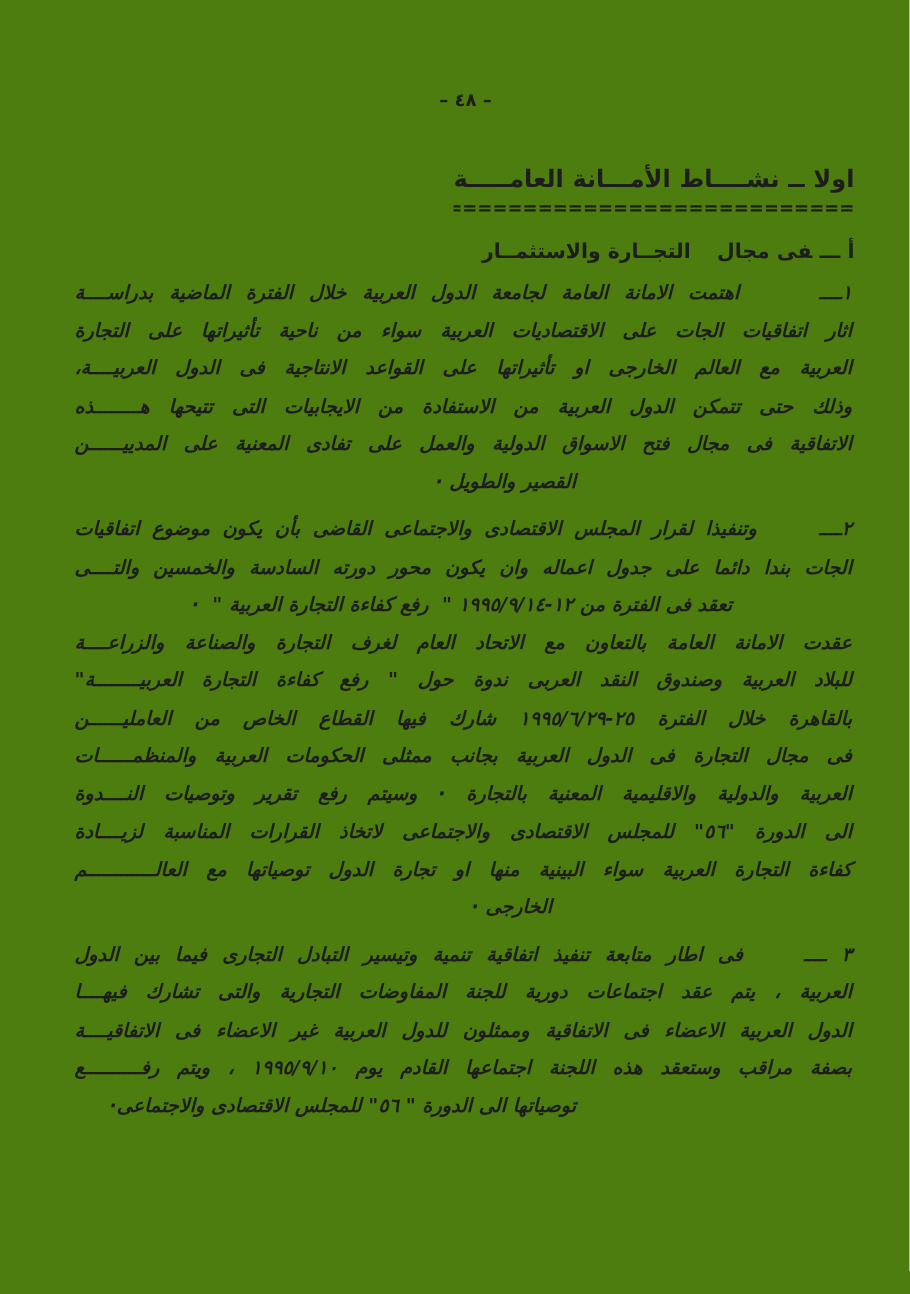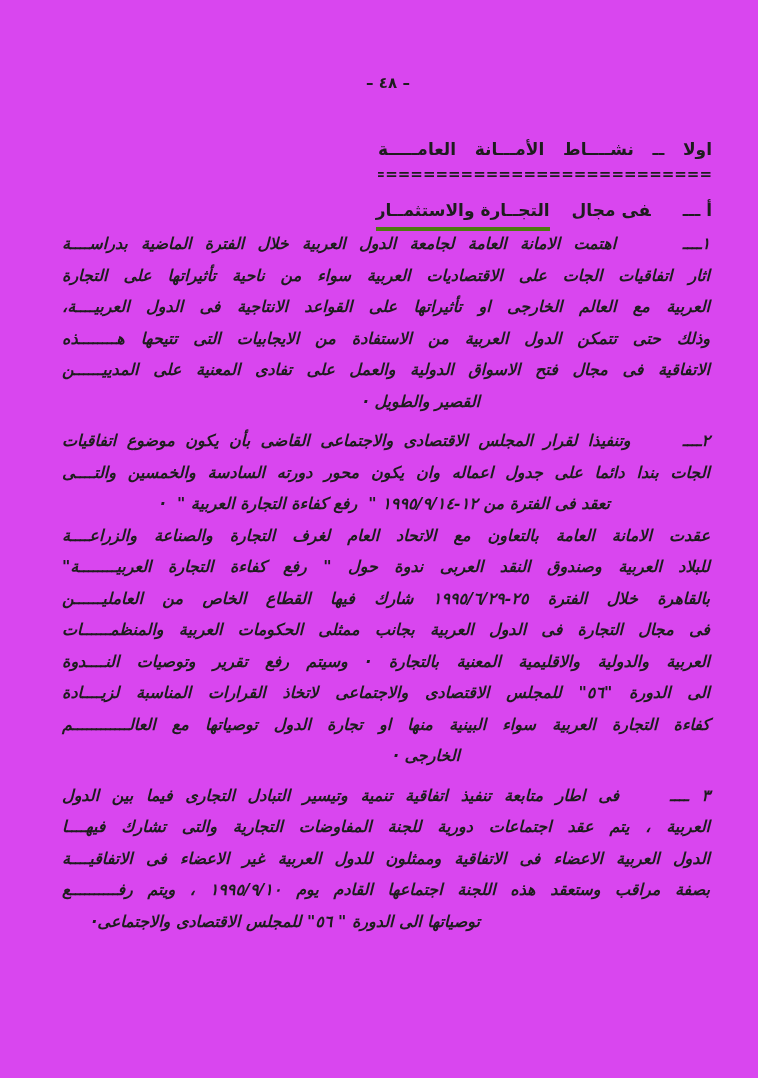--- a/index.html
+++ b/index.html
@@ -23,41 +23,41 @@
     font-size: 15px;
     letter-spacing: 2px;
   }
   .heading-block {
     position: absolute;
     top: 137px;
     right: 46px;
     width: 334px;
   }
   .main-title {
-    font-size: 17px;
+    font-size: 20px;
     line-height: 24px;
     text-align: justify;
     text-align-last: justify;
     white-space: nowrap;
   }
   .title-rule {
     font-size: 15px;
     line-height: 14px;
     margin-top: 6px;
     letter-spacing: 0px;
     white-space: nowrap;
     overflow: hidden;
   }
   .section-heading {
     margin-top: 18px;
     font-size: 17px;
     line-height: 22px;
     white-space: nowrap;
   }
-  .section-letter { margin-left: 32px; }
+  .section-letter { margin-left: 6px; }
   .section-pre { margin-left: 16px; }
   .section-main {
     display: inline-block;
     border-bottom: 4px solid #4d7c0f;
     padding-bottom: 6px;
   }
   .doc-body {
     position: absolute;
     top: 228px;
     right: 48px;
@@ -73,21 +73,21 @@
   }
   .line-end {
     text-align: right;
     text-align-last: right;
     white-space: nowrap;
   }
 </style>
 </head>
 <body>
 
-<div class="page" style="background: #d946ef; color: rgb(29, 29, 29);">
+<div class="page" style="background: #4d7c0f; color: rgb(29, 29, 29);">
   <div class="page-number">– ٤٨ –</div>
 
   <div class="heading-block">
     <div class="main-title">اولا ــ نشــــاط الأمـــانة العامـــــة</div>
     <div class="title-rule">==============================</div>
     <div class="section-heading">
       <span class="section-letter">أ ـــ</span><span class="section-pre">فى مجال</span>
       <span class="section-main">التجــارة والاستثمــار</span>
     </div>
   </div>

